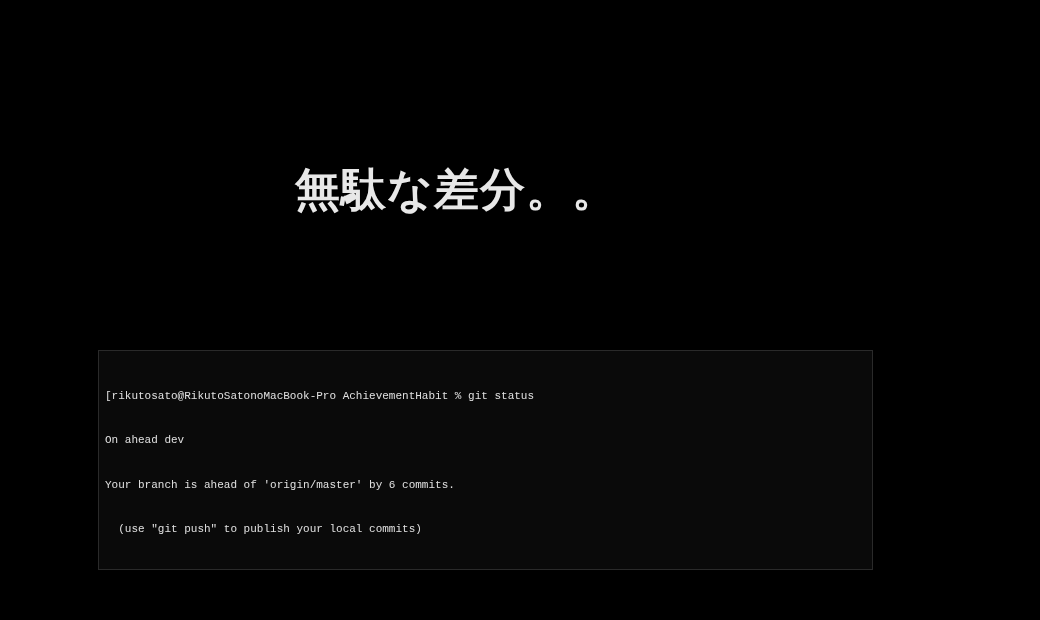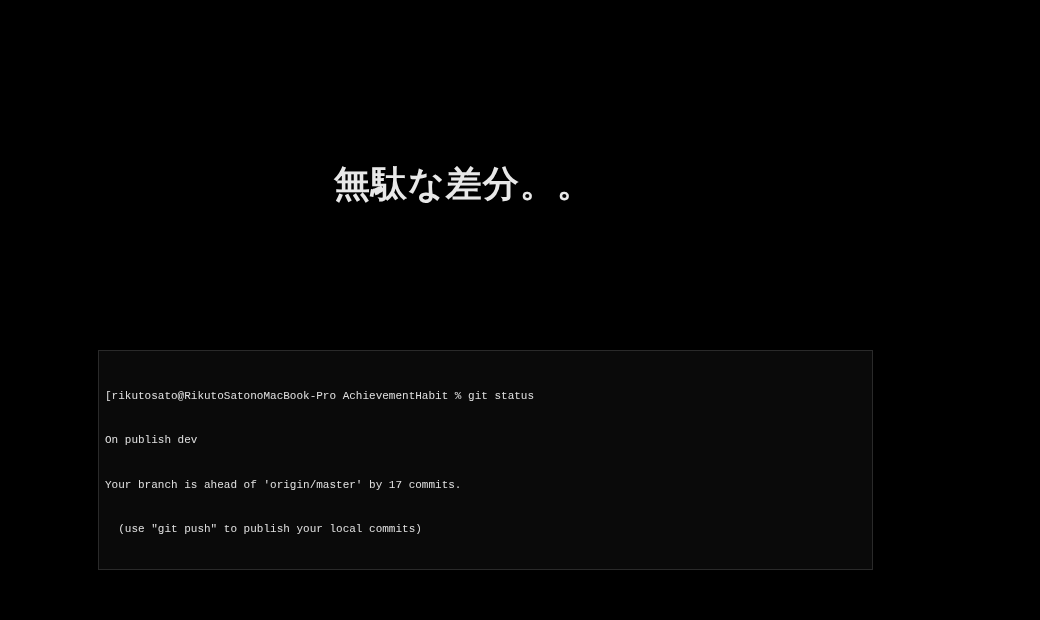--- a/index.html
+++ b/index.html
@@ -13,25 +13,24 @@
       background: #000000;
       position: relative;
       overflow: hidden;
       font-family: -apple-system, "Hiragino Sans", "Hiragino Kaku Gothic ProN", sans-serif;
     }
     .headline {
       position: absolute;
       top: 160px;
       left: 295px;
       color: #e8e8e8;
-      font-size: 36px;
+      font-size: 45px;
       font-weight: 700;
       line-height: 1.35;
       letter-spacing: 1px;
-      margin-left: 39px;
     }
     .terminal {
       position: absolute;
       top: 350px;
       left: 98px;
       width: 775px;
       height: 220px;
       background: #0a0a0a;
       border: 1px solid #2a2a2a;
       padding: 8px 6px;
@@ -48,22 +47,22 @@
   </style>
 </head>
 <body>
 
 <div class="headline">
   <div>無駄な差分。。</div>
 </div>
 
 <div class="terminal">
   <span class="line">[rikutosato@RikutoSatonoMacBook-Pro AchievementHabit % git status</span>
-  <span class="line">On publish dev</span>
-  <span class="line">Your branch is ahead of 'origin/master' by 17 commits.</span>
+  <span class="line">On ahead dev</span>
+  <span class="line">Your branch is ahead of 'origin/master' by 6 commits.</span>
   <span class="line">  (use "git push" to publish your local commits)</span>
   <span class="line"></span>
   
   
   
   
   
   <span class="line"></span>
   
   

